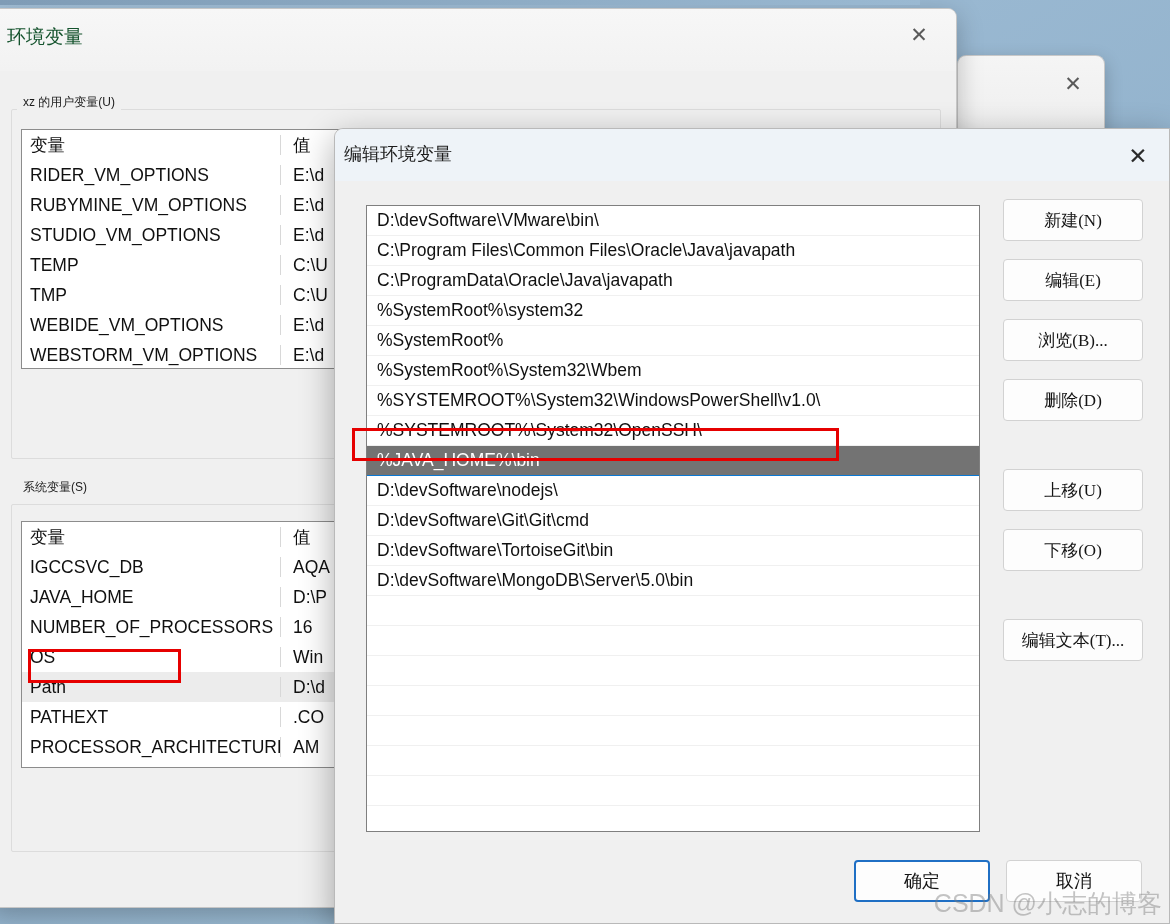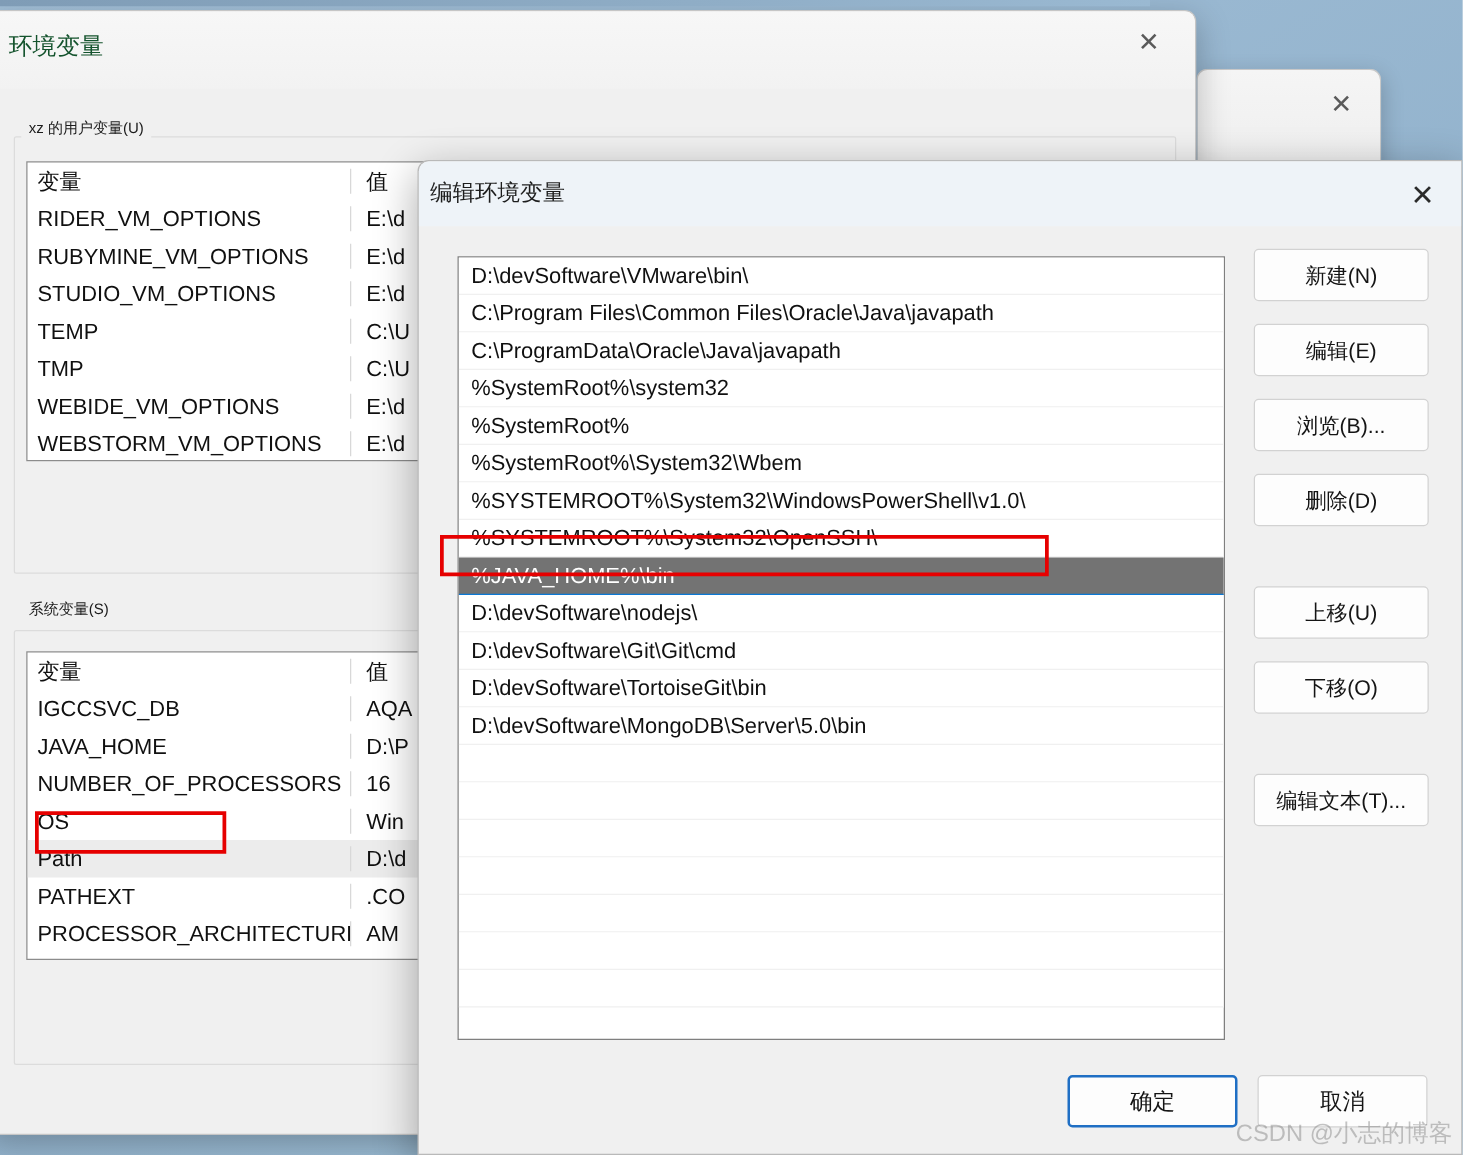--- a/index.html
+++ b/index.html
@@ -175,21 +175,21 @@
     width: 140px;
   }
   .btn {
     width: 140px; height: 42px;
     background: #fdfdfd;
     border: 1px solid #d2d2d2;
     border-radius: 4px;
     font-size: 17px;
     color: #151515;
     display: flex; align-items: center; justify-content: center;
-    font-family: Liberation Sans, sans-serif;
+    font-family: Liberation Serif, serif;
     cursor: default;
   }
   .btn-gap-sm { height: 18px; }
   .btn-gap-lg { height: 48px; }
 
   
   .bottom-buttons {
     position: absolute;
     left: 519px; top: 731px;
     display: flex; gap: 16px;
@@ -205,21 +205,21 @@
     cursor: default;
   }
   .btn-wide.default {
     border: 2px solid #1f6fc4;
   }
 
   
   #watermark {
     position: absolute;
     right: 8px; bottom: 4px;
-    font-size: 19px;
+    font-size: 25px;
     color: rgba(125,125,125,0.45);
     z-index: 50;
     white-space: nowrap;
   }
 </style>
 </head>
 <body>
 
 <div id="desktop"></div>
 

